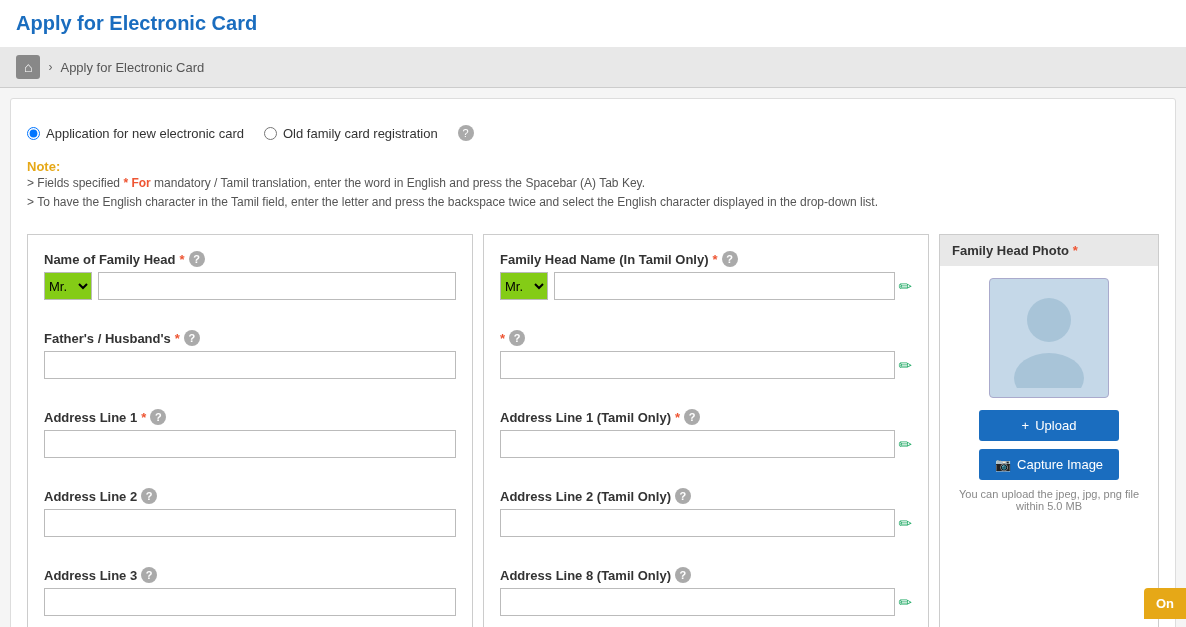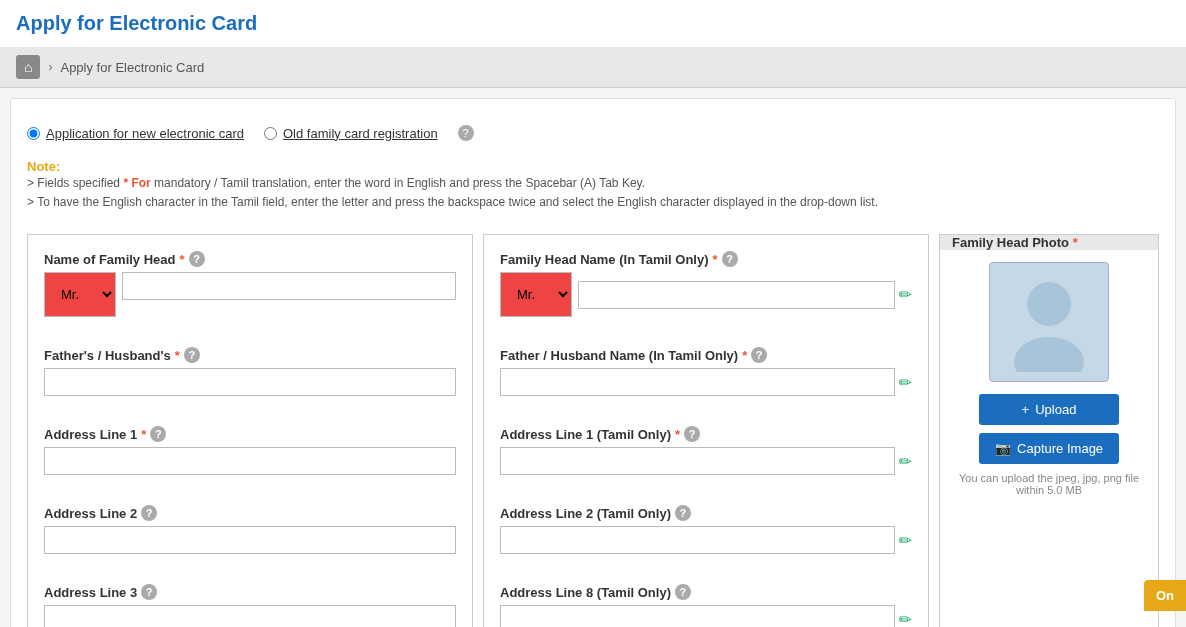--- a/index.html
+++ b/index.html
@@ -9,56 +9,56 @@
     .page-title { color: #1a6dbf; font-size: 20px; font-weight: bold; }
 
     .breadcrumb-bar { background: #e8e8e8; padding: 8px 16px; display: flex; align-items: center; gap: 8px; border-bottom: 1px solid #ccc; }
     .breadcrumb-home { background: #888; color: #fff; padding: 4px 8px; border-radius: 3px; font-size: 14px; display: inline-flex; align-items: center; }
     .breadcrumb-arrow { color: #666; font-size: 12px; }
     .breadcrumb-text { color: #555; font-size: 13px; }
 
     .main-content { padding: 16px; background: #fff; margin: 10px; border: 1px solid #ddd; border-radius: 3px; }
 
     .radio-section { display: flex; align-items: center; gap: 20px; padding: 10px 0; }
-    .radio-option { display: flex; align-items: center; gap: 6px; cursor: pointer; text-decoration: underline; }
+    .radio-option { display: flex; align-items: center; gap: 6px; cursor: pointer; }
     .radio-option input[type="radio"] { cursor: pointer; }
     .help-icon { display: inline-flex; align-items: center; justify-content: center; width: 16px; height: 16px; background: #aaa; color: #fff; border-radius: 50%; font-size: 11px; cursor: pointer; }
 
     .note-section { padding: 8px 0 12px 0; }
     .note-label { color: #e6a817; font-weight: bold; font-size: 13px; }
     .note-text { color: #555; font-size: 12px; line-height: 1.6; }
     .note-highlight { color: #e53; font-weight: bold; }
 
     .form-container { display: flex; gap: 10px; margin-top: 10px; }
     .form-section { flex: 1; border: 1px solid #ccc; padding: 16px; background: #fff; }
     .photo-section { width: 220px; border: 1px solid #ccc; padding: 0; background: #fff; }
 
-    .photo-header { background: #e8e8e8; padding: 0 12px; font-size: 13px; font-weight: bold; color: #333; }
+    .photo-header { background: #e8e8e8; padding: 8px 12px; font-size: 13px; font-weight: bold; color: #333; }
     .photo-required { color: #e53; }
     .photo-body { padding: 12px; display: flex; flex-direction: column; align-items: center; }
 
     .avatar-placeholder { width: 120px; height: 120px; background: #c5d8e8; border: 1px solid #aac; border-radius: 4px; display: flex; align-items: center; justify-content: center; margin-bottom: 12px; overflow: hidden; }
 
     .upload-btn { background: #1a6dbf; color: #fff; border: none; padding: 8px 0; width: 140px; border-radius: 3px; cursor: pointer; font-size: 13px; display: flex; align-items: center; justify-content: center; gap: 6px; margin-bottom: 8px; }
     .capture-btn { background: #1a6dbf; color: #fff; border: none; padding: 8px 0; width: 140px; border-radius: 3px; cursor: pointer; font-size: 13px; display: flex; align-items: center; justify-content: center; gap: 6px; margin-bottom: 8px; }
     .upload-note { color: #888; font-size: 11px; text-align: center; }
 
     .field-group { margin-bottom: 30px; }
     .field-label { font-size: 13px; font-weight: bold; color: #333; margin-bottom: 5px; display: flex; align-items: center; gap: 4px; }
     .required-star { color: #e53; }
     .field-row { display: flex; gap: 6px; }
-    .select-prefix { height: 45px; padding: 2px 12px; border: 1px solid #bbb; font-size: 13px; background: #ef4444; }
+    .select-prefix { height: 28px; padding: 2px 0; border: 1px solid #bbb; font-size: 13px; background: #84cc16; }
     .text-input { flex: 1; height: 28px; padding: 2px 6px; border: 1px solid #bbb; font-size: 13px; }
     .text-input-full { width: 100%; height: 28px; padding: 2px 6px; border: 1px solid #bbb; font-size: 13px; }
 
     .tamil-input-row { display: flex; align-items: center; gap: 4px; }
     .tamil-input { flex: 1; height: 28px; padding: 2px 6px; border: 1px solid #bbb; font-size: 13px; }
     .edit-icon { color: #2a6; font-size: 16px; cursor: pointer; }
 
-    .chat-widget { position: fixed; bottom: 16px; right: 0; background: #e6a817; color: #fff; padding: 8px 12px; font-size: 13px; font-weight: bold; cursor: pointer; border-radius: 4px 0 0 0; }
+    .chat-widget { position: fixed; bottom: 8px; right: 0; background: #e6a817; color: #fff; padding: 8px 12px; font-size: 13px; font-weight: bold; cursor: pointer; border-radius: 4px 0 0 0; }
   </style>
 </head>
 <body>
 
 <div class="page-header">
   <h1 class="page-title">Apply for Electronic Card</h1>
 </div>
 
 <div class="breadcrumb-bar">
   <span class="breadcrumb-home">⌂</span>
@@ -164,21 +164,20 @@
           </select>
           <div class="tamil-input-row" style="flex:1; display:flex; align-items:center;">
             <input type="text" class="tamil-input" style="">
             <span class="edit-icon">✏</span>
           </div>
         </div>
       </div>
 
       <div class="field-group">
         <div class="field-label">
-          <span>Father / Husband Name (In Tamil Only)</span>
           <span class="required-star">*</span>
           <span class="help-icon">?</span>
         </div>
         <div class="tamil-input-row">
           <input type="text" class="tamil-input" style="">
           <span class="edit-icon">✏</span>
         </div>
       </div>
 
       <div class="field-group">

